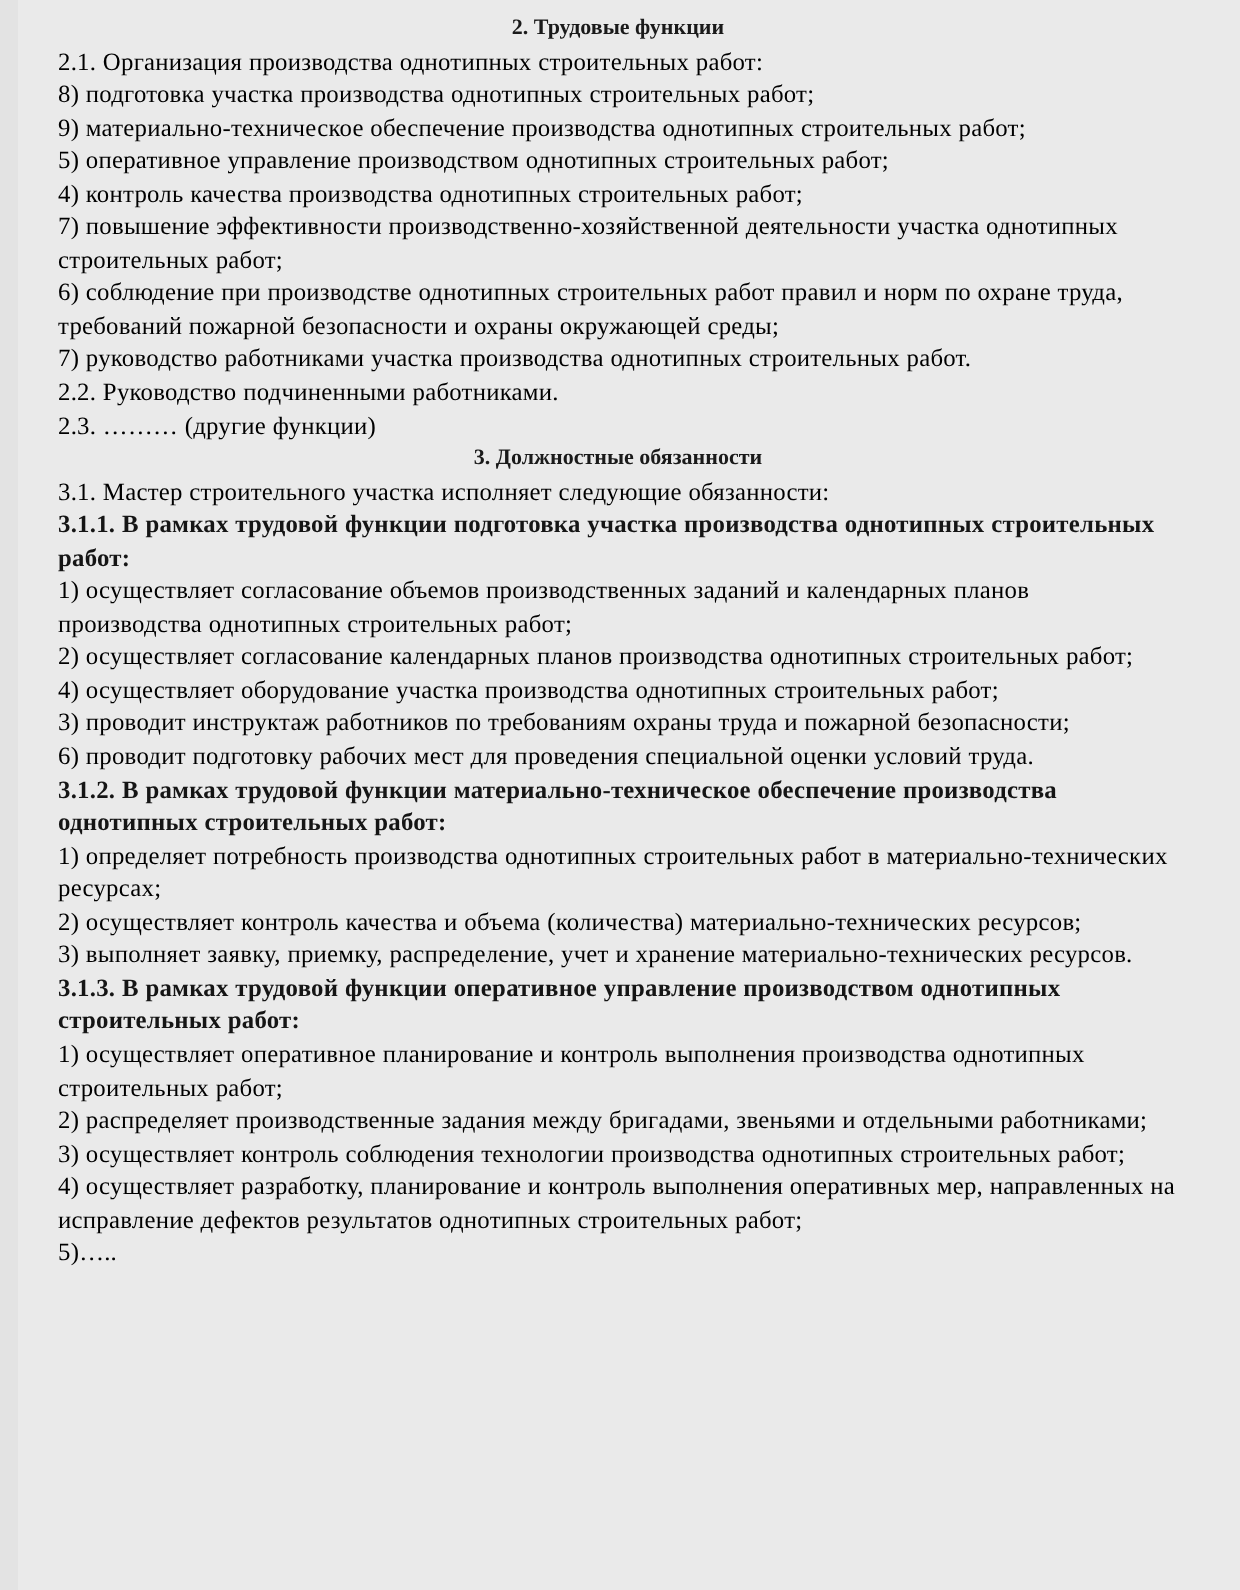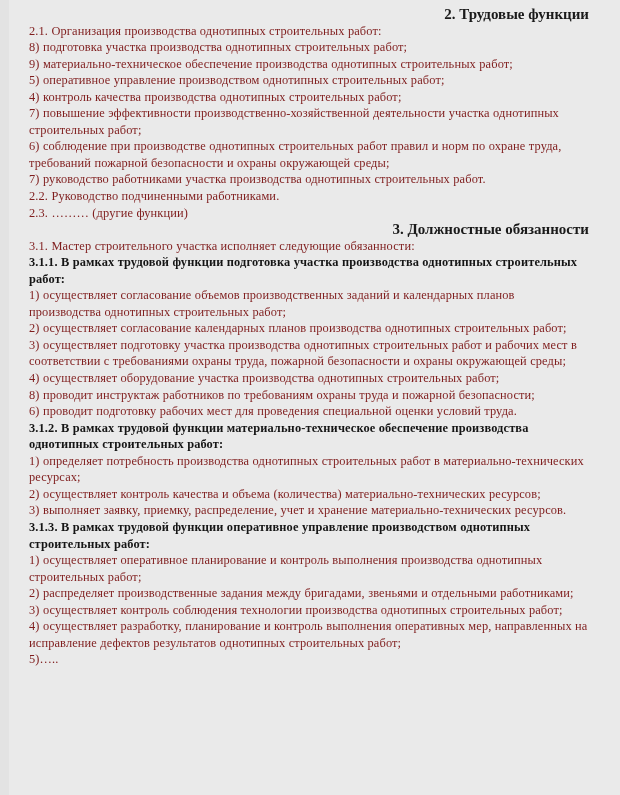--- a/index.html
+++ b/index.html
@@ -45,27 +45,27 @@
     left: 29px;
     top: 6px;
     width: 560px;
   }
   .line {
     font-size: 12.4px;
     line-height: 16.55px;
     letter-spacing: 0.01em;
     white-space: pre-wrap;
     word-spacing: 0.01em;
-    color: #7f1d1d;
+    color: #000000;
     text-rendering: optimizeLegibility;
   }
   .heading {
-    text-align: right;
+    text-align: center;
     font-weight: bold;
-    font-size: 15px;
+    font-size: 11px;
     line-height: 16.55px;
     color: #1a1a1a;
   }
   .bold {
     font-weight: bold;
     color: #151515;
     font-family: Liberation Serif, serif;
   }
   .para {
     margin: 0;
@@ -98,23 +98,22 @@
     </div>
 
     <div>
       <div class="heading">3. Должностные обязанности</div>
 
       <div class="line para">3.1. Мастер строительного участка исполняет следующие обязанности:</div>
 
       <div class="line para bold">3.1.1. В рамках трудовой функции подготовка участка производства однотипных строительных работ:</div>
       <div class="line para">1) осуществляет согласование объемов производственных заданий и календарных планов производства однотипных строительных работ;</div>
       <div class="line para">2) осуществляет согласование календарных планов производства однотипных строительных работ;</div>
-      <div class="line para">3) осуществляет подготовку участка производства однотипных строительных работ и рабочих мест в соответствии с требованиями охраны труда, пожарной безопасности и охраны окружающей среды;</div>
       <div class="line para">4) осуществляет оборудование участка производства однотипных строительных работ;</div>
-      <div class="line para">8) проводит инструктаж работников по требованиям охраны труда и пожарной безопасности;</div>
+      <div class="line para">3) проводит инструктаж работников по требованиям охраны труда и пожарной безопасности;</div>
       <div class="line para">6) проводит подготовку рабочих мест для проведения специальной оценки условий труда.</div>
 
       <div class="line para bold">3.1.2. В рамках трудовой функции материально-техническое обеспечение производства однотипных строительных работ:</div>
       <div class="line para">1) определяет потребность производства однотипных строительных работ в материально-технических ресурсах;</div>
       <div class="line para">2) осуществляет контроль качества и объема (количества) материально-технических ресурсов;</div>
       <div class="line para">3) выполняет заявку, приемку, распределение, учет и хранение материально-технических ресурсов.</div>
 
       <div class="line para bold">3.1.3. В рамках трудовой функции оперативное управление производством однотипных строительных работ:</div>
       <div class="line para">1) осуществляет оперативное планирование и контроль выполнения производства однотипных строительных работ;</div>
       <div class="line para">2) распределяет производственные задания между бригадами, звеньями и отдельными работниками;</div>

